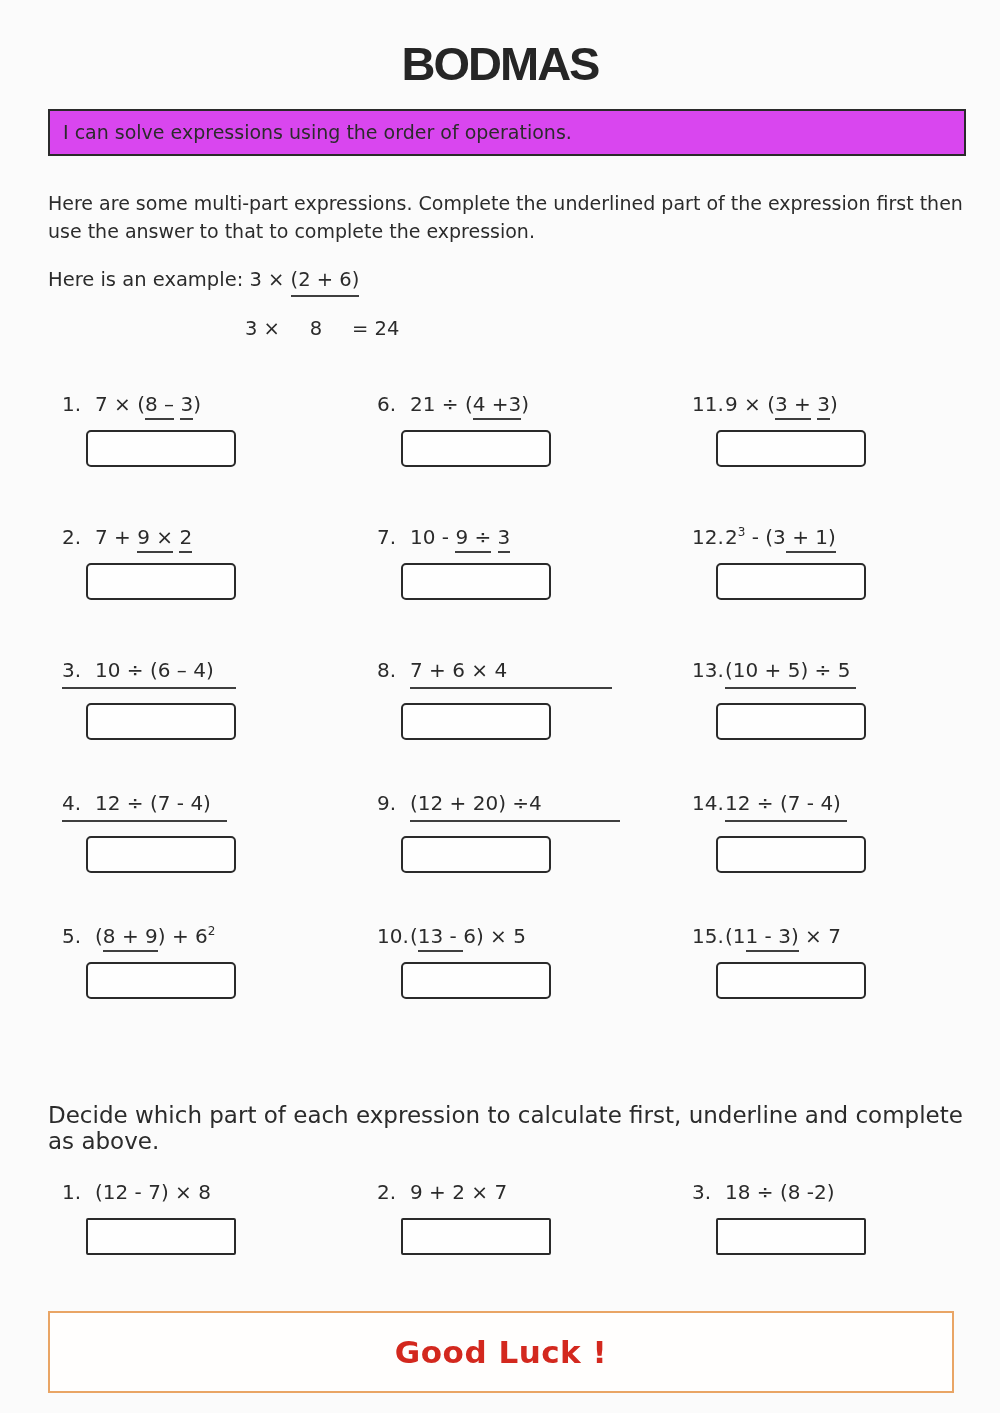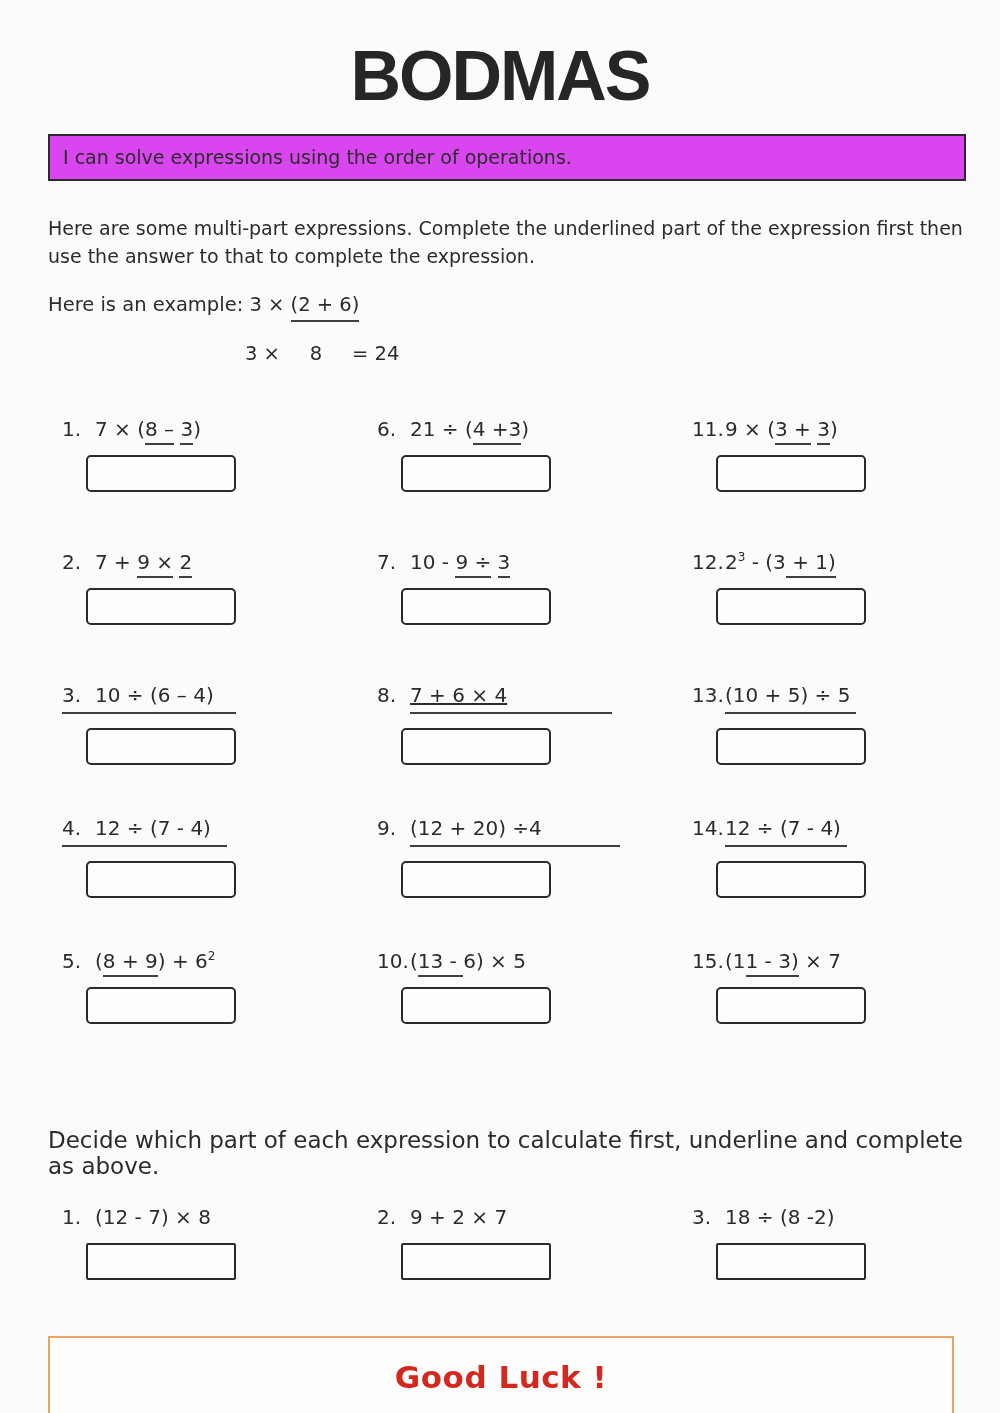--- a/index.html
+++ b/index.html
@@ -9,21 +9,21 @@
     font-family:"DejaVu Sans", sans-serif;
     color:#2b2b2b;
     overflow:hidden;
   }
   .sheet { position:relative; width:1000px; height:1413px; }
 
   h1.title {
     margin:36px 0 0 0;
     text-align:center;
     font-family:"Liberation Sans", sans-serif;
-    font-size:70px;
+    font-size:47px;
     font-weight:bold;
     letter-spacing:-2px;
     color:#262626;
   }
 
   .objective-box {
     margin:18px 34px 0 48px;
     border:2px solid #2b2b2b;
     background:#d946ef;
     padding:10px 13px 11px 13px;
@@ -121,21 +121,21 @@
       <div class="prob-cell">
         <div class="prob-line"><span class="prob-num">7.</span><span><span>10 - </span><span class="useg ">9 ÷</span><span> </span><span class="useg ">3</span></span></div>
         <div class="answer-box"></div>
       </div>
       <div class="prob-cell">
         <div class="prob-line"><span class="prob-num">12.</span><span><span>2</span><span class="sup">3</span><span> - (3</span><span class="useg "> + 1)</span></span></div>
         <div class="answer-box"></div>
       </div>
       <div class="prob-cell"><div class="prob-line lineU" style="padding-right: 22px;"><span class="prob-num">3.</span><span><span>10 ÷ (6 – 4)</span></span></div><div class="answer-box"></div></div>
       <div class="prob-cell">
-        <div class="prob-line"><span class="prob-num">8.</span><span class="exprU" style="padding-right: 105px; text-decoration: underline;"><span>7 + 6 × 4</span></span></div>
+        <div class="prob-line"><span class="prob-num">8.</span><span class="exprU" style="padding-right: 105px;"><span>7 + 6 × 4</span></span></div>
         <div class="answer-box"></div>
       </div>
       <div class="prob-cell">
         <div class="prob-line"><span class="prob-num">13.</span><span class="exprU" style="padding-right: 6px;"><span>(10 + 5) ÷ 5</span></span></div>
         <div class="answer-box"></div>
       </div>
       <div class="prob-cell"><div class="prob-line lineU" style="padding-right: 16px;"><span class="prob-num">4.</span><span><span>12 ÷ (7 - 4)</span></span></div><div class="answer-box"></div></div>
       <div class="prob-cell">
         <div class="prob-line"><span class="prob-num">9.</span><span class="exprU" style="padding-right: 78px;"><span>(12 + 20) ÷4</span></span></div>
         <div class="answer-box"></div>

